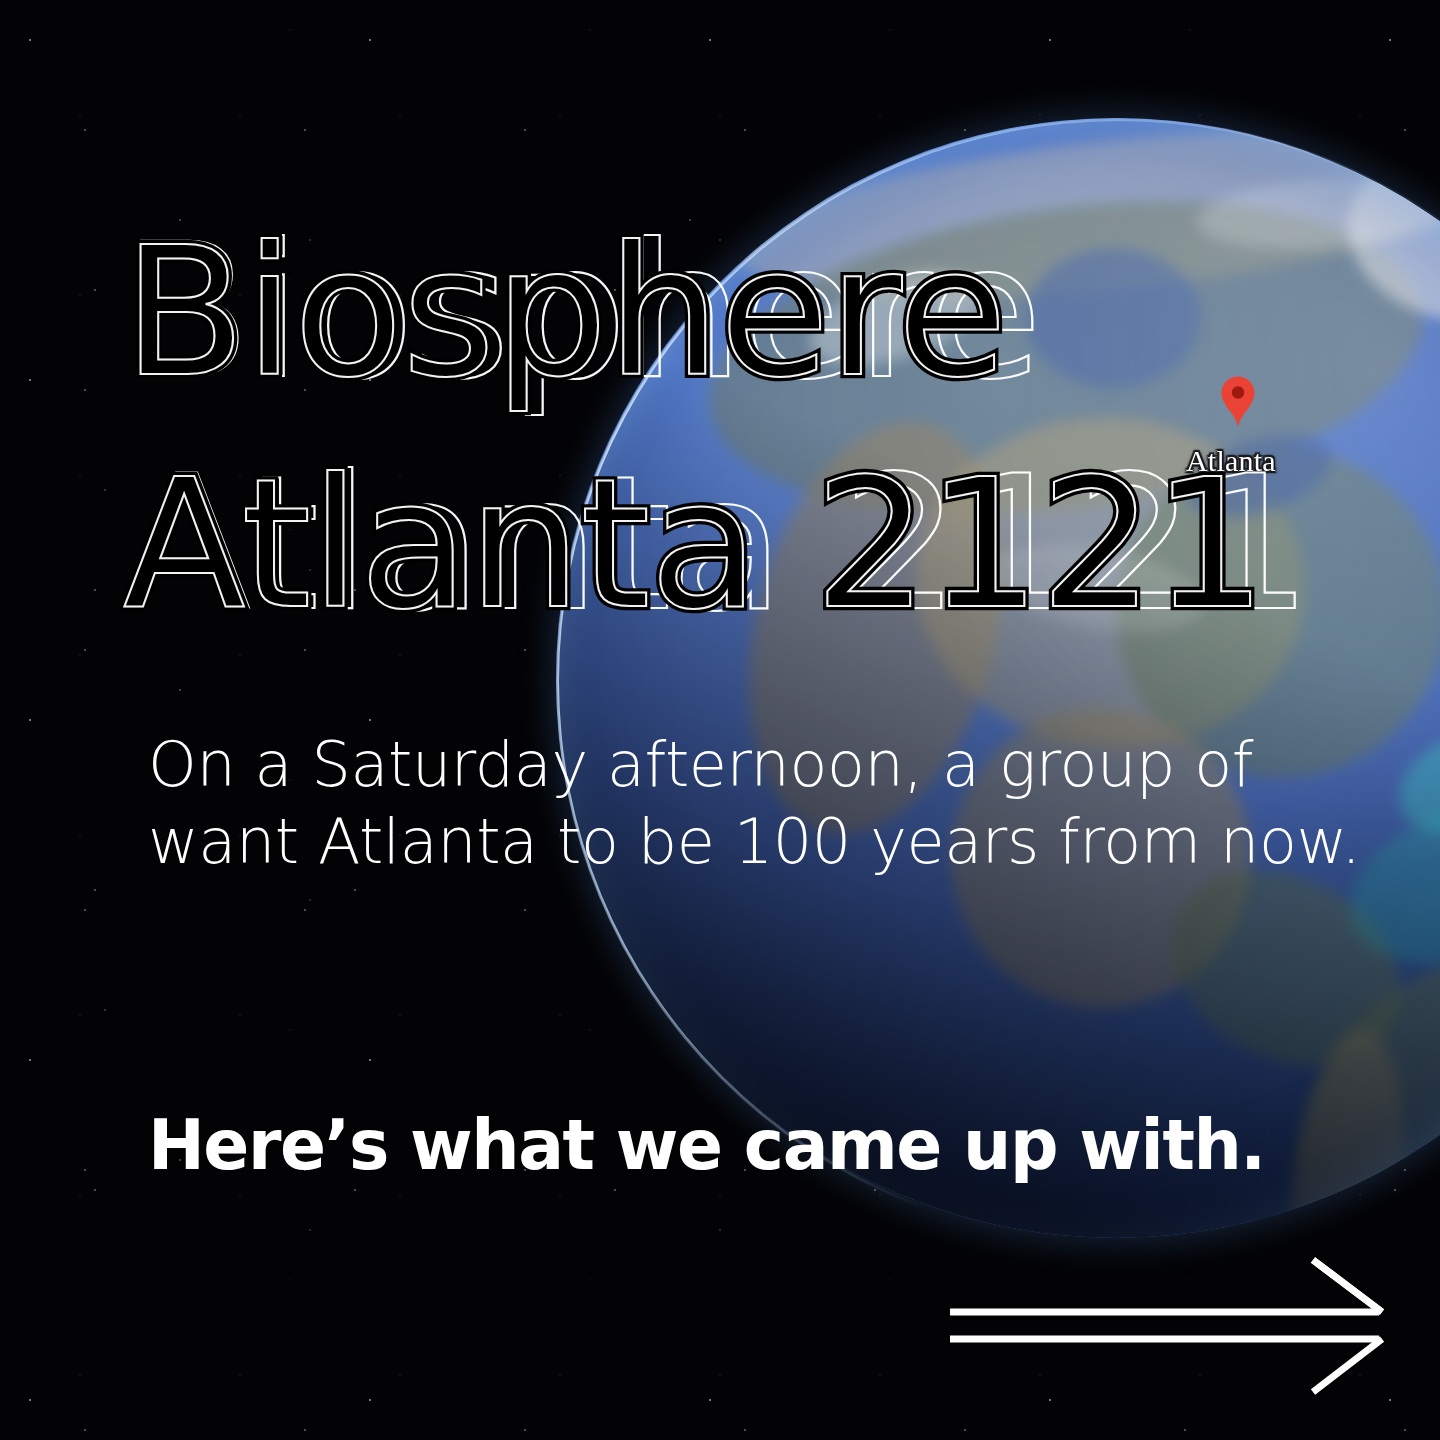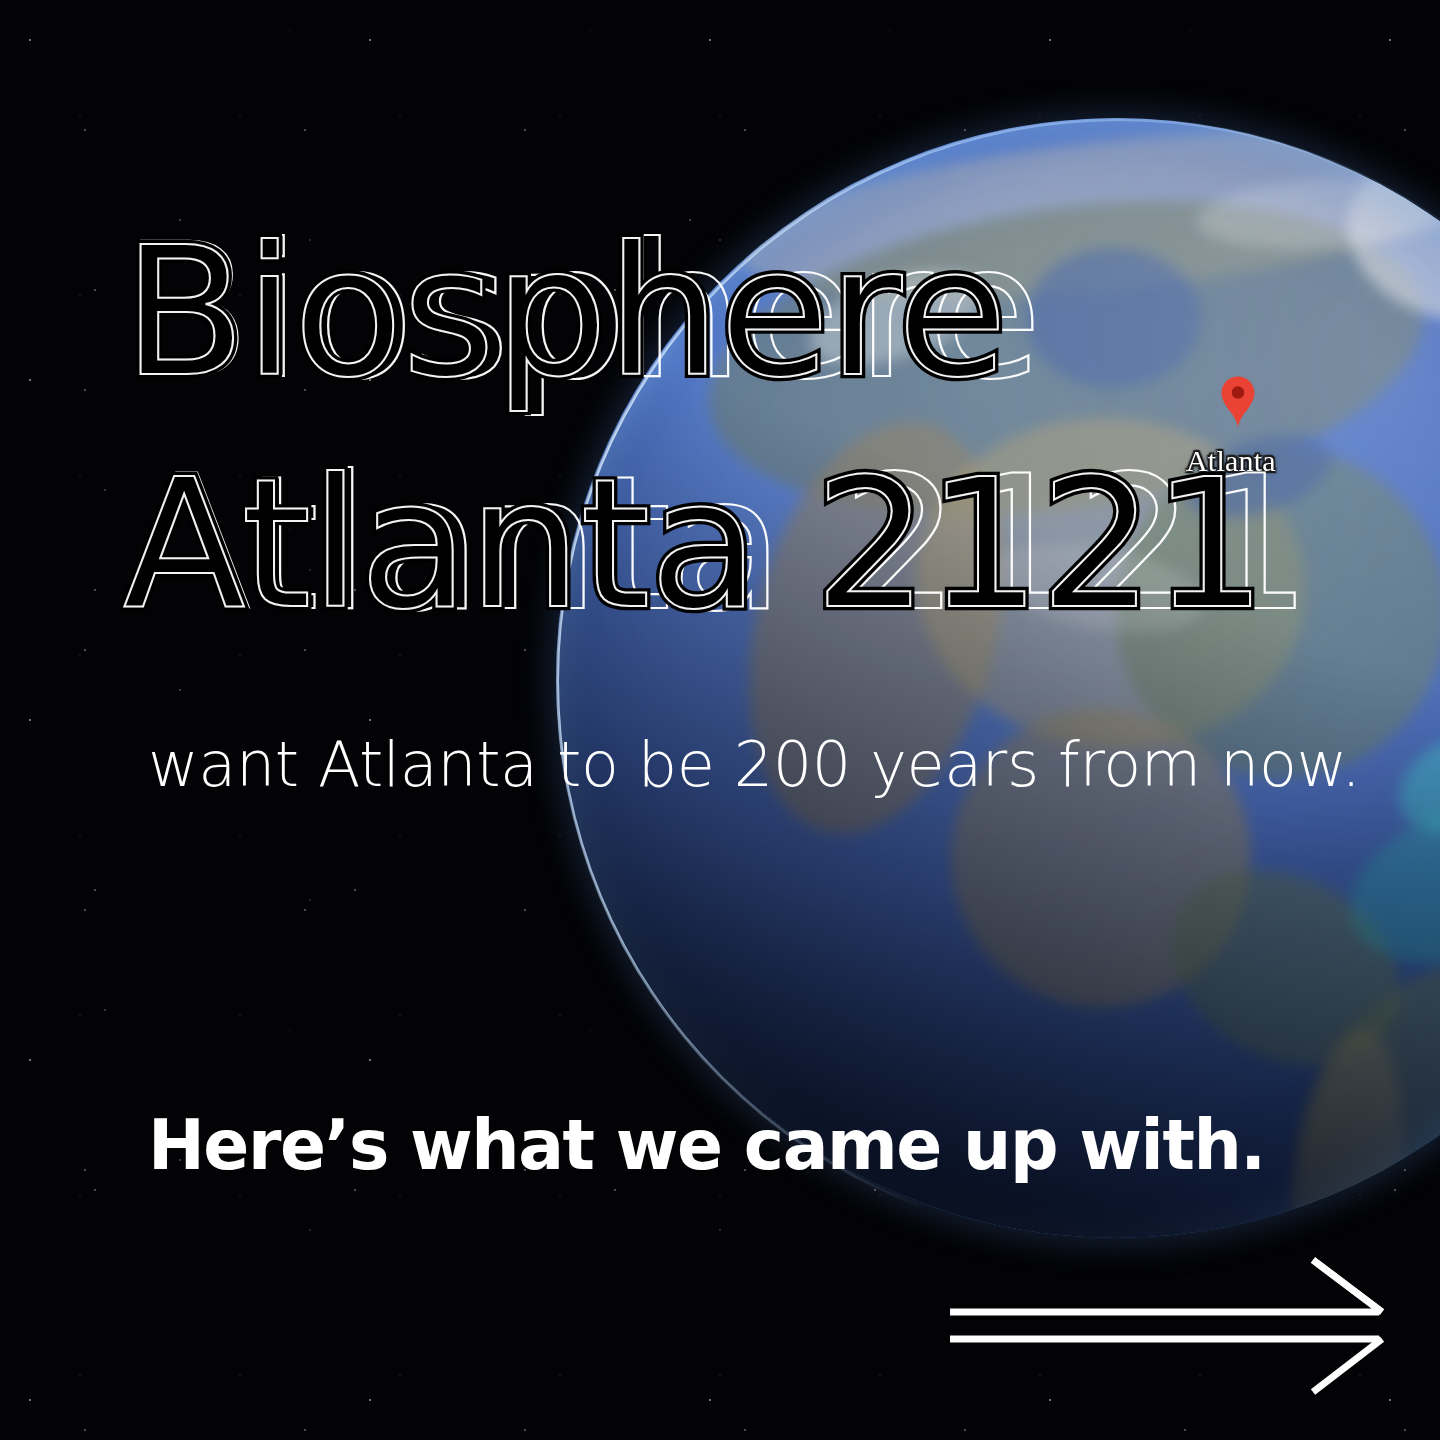--- a/index.html
+++ b/index.html
@@ -254,21 +254,22 @@
       <span class="inner2">Biosphere</span>
     </div>
     <div class="ln">
       <span class="outer">Atlanta 2121</span>
       <span class="inner">Atlanta 2121</span>
       <span class="inner2">Atlanta 2121</span>
     </div>
   </div>
 
   <div class="body-copy">
-    <span class="bl">want Atlanta to be 200 years from now.</span>
+    <span class="bl">On a Saturday afternoon, a group of</span>
+    <span class="bl">want Atlanta to be 100 years from now.</span>
   </div>
 
   <div class="tagline">Here’s what we came up with.</div>
 
   <div class="next-arrow">
     <svg viewBox="0 0 470 180" xmlns="http://www.w3.org/2000/svg">
       <g stroke="#ffffff" stroke-width="7" fill="none" stroke-linecap="butt">
         <line x1="20" y1="62" x2="449" y2="62"></line>
         <line x1="20" y1="89" x2="449" y2="89"></line>
         <polyline points="383,10 452,62 383,10"></polyline>

